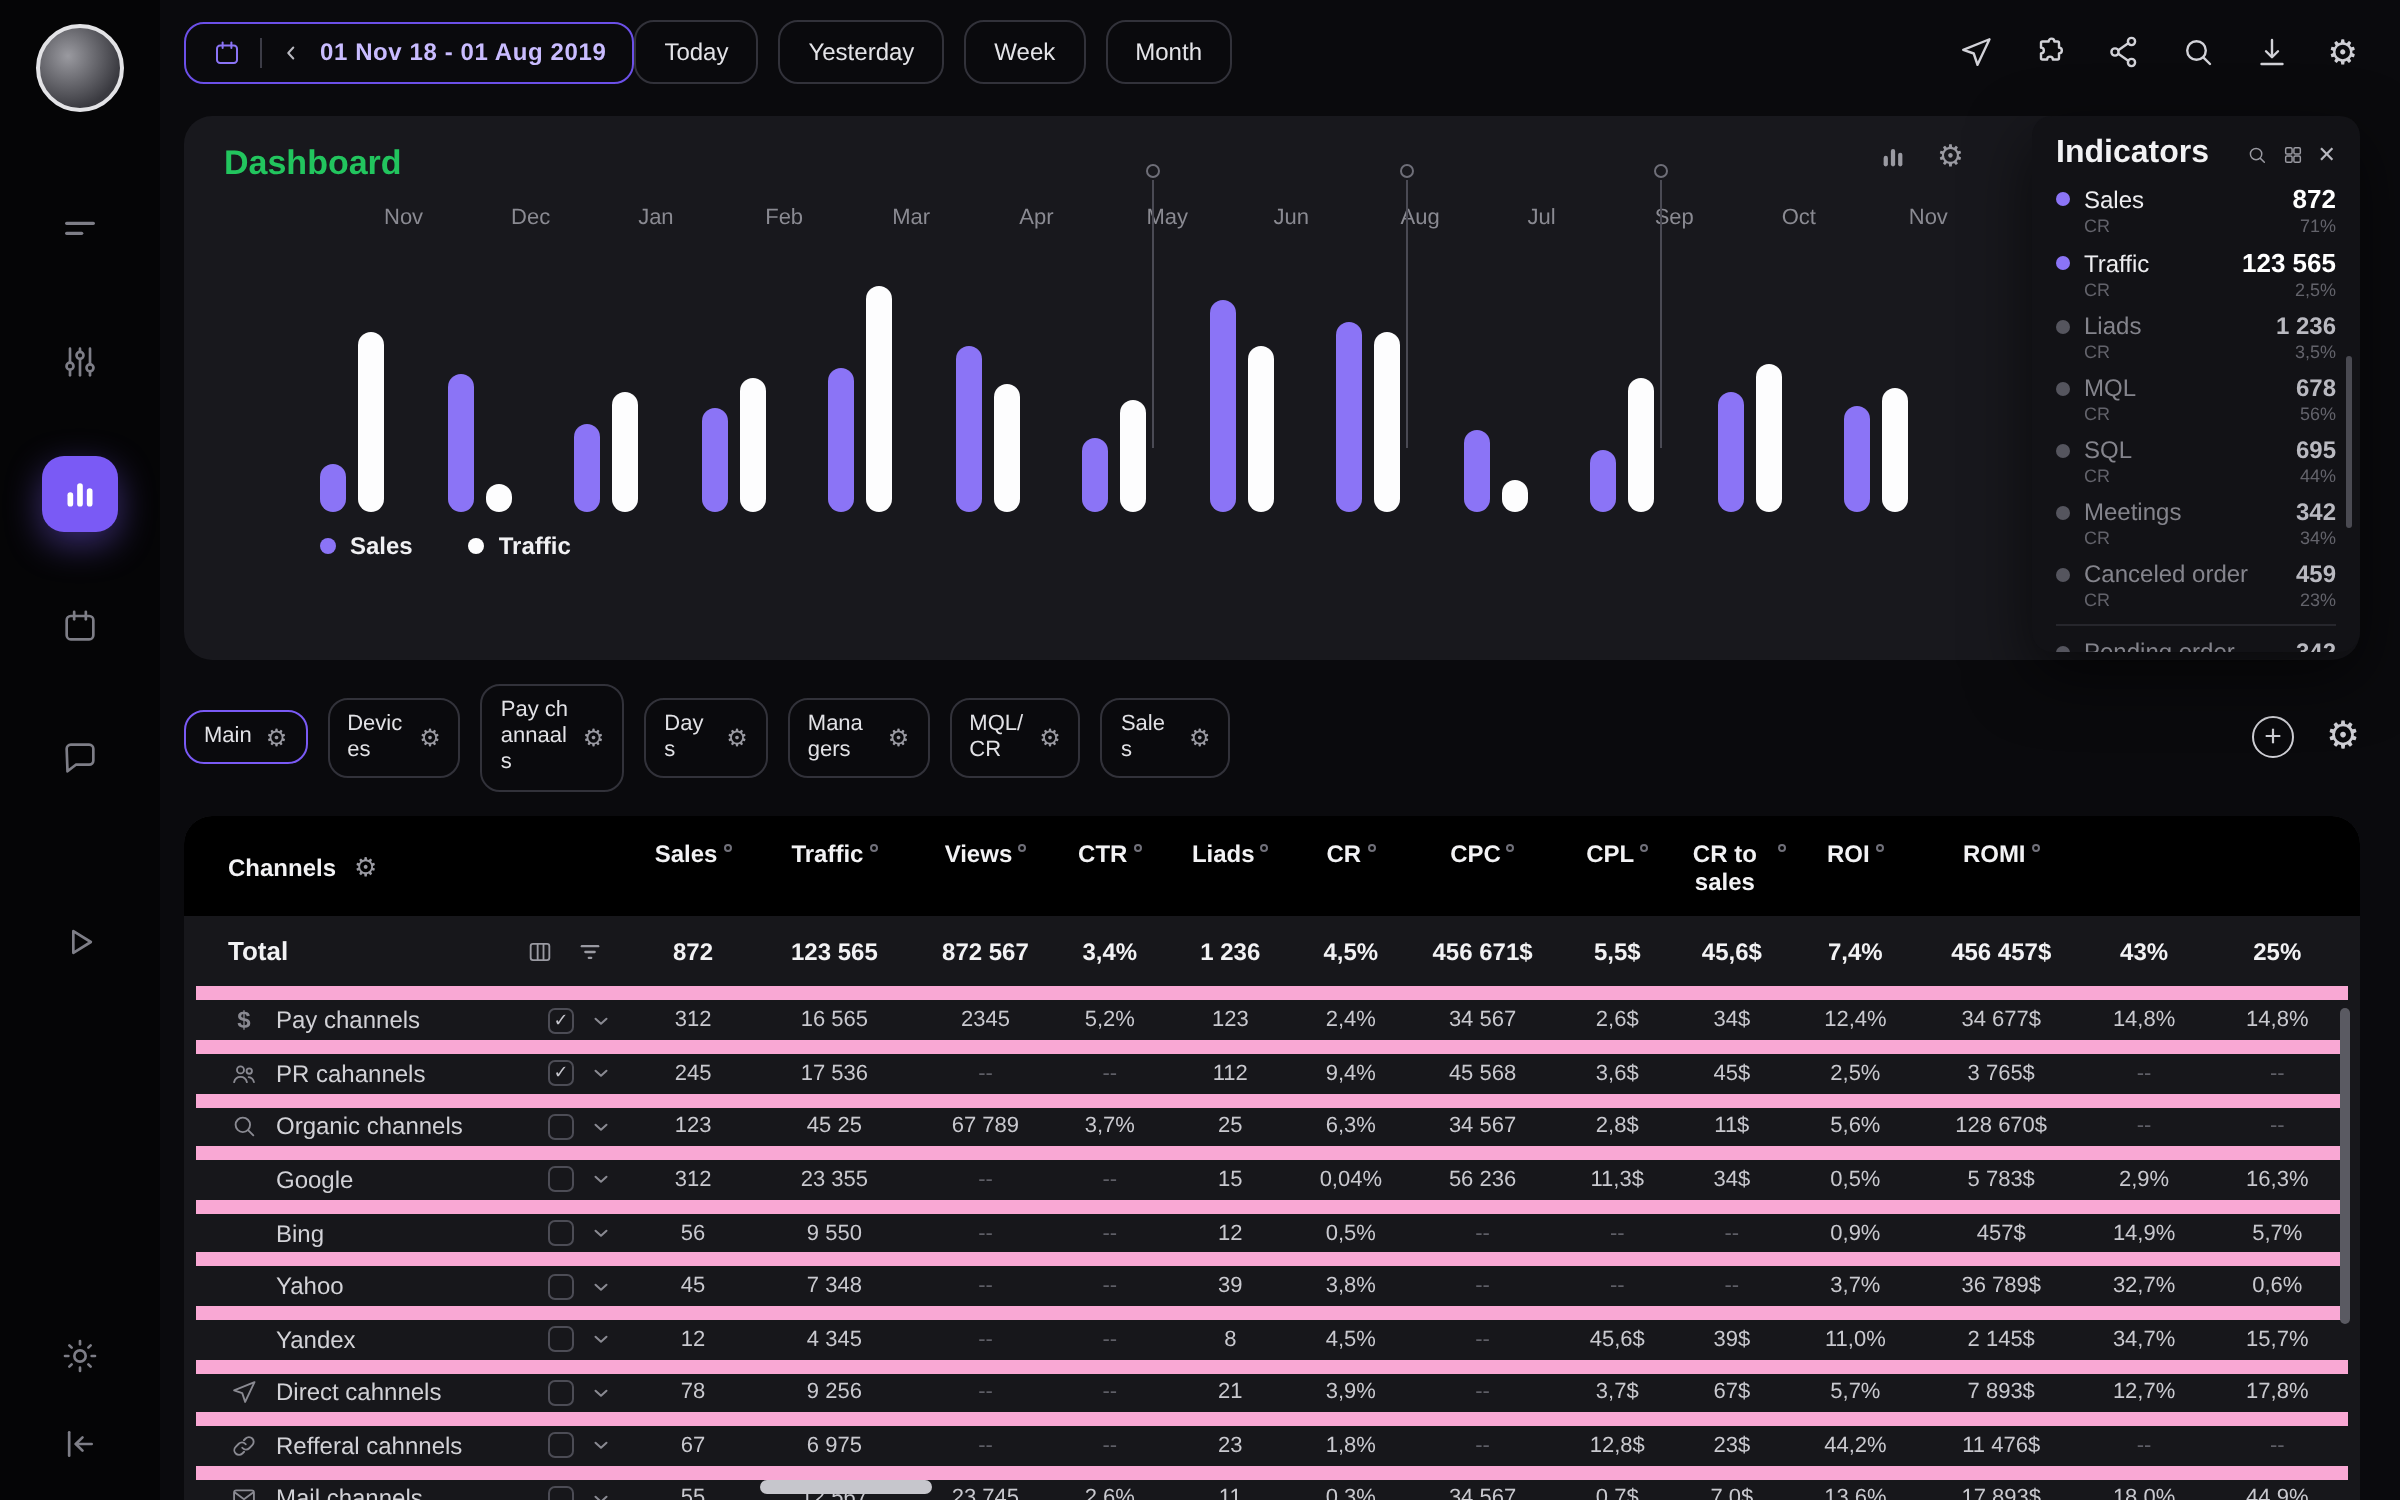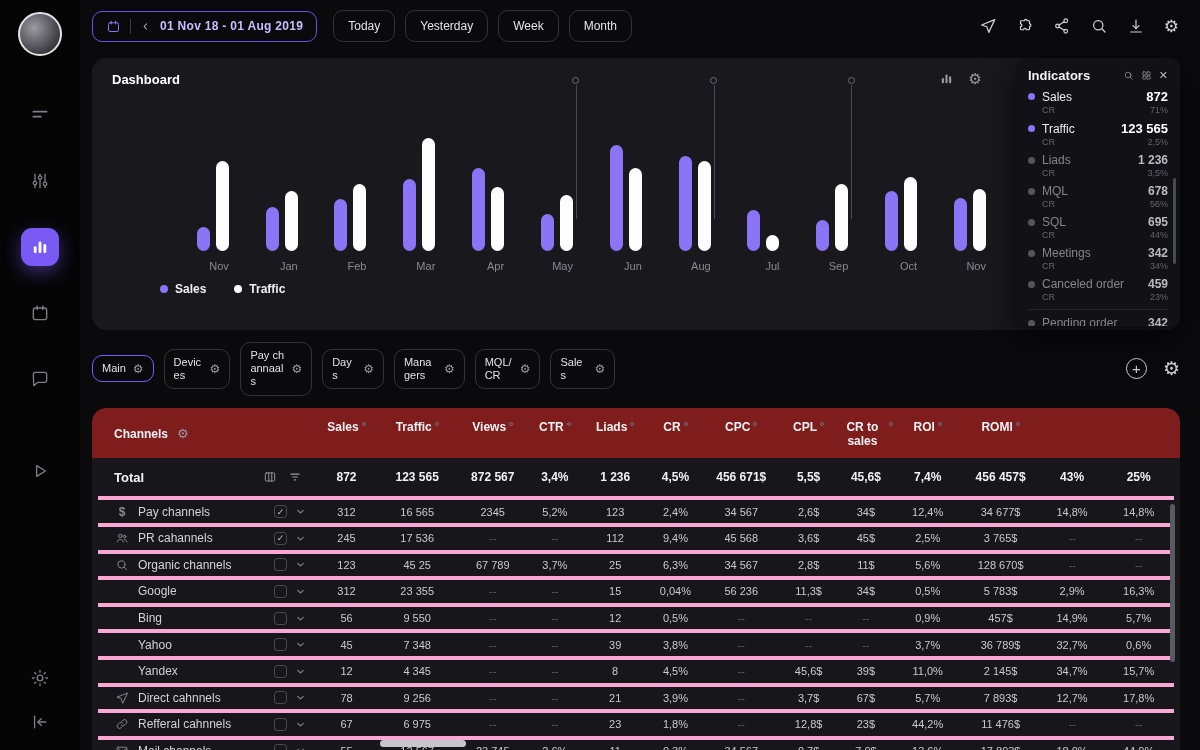--- a/index.html
+++ b/index.html
@@ -10,56 +10,56 @@
 .avatar{width:44px;height:44px;border-radius:50%;border:2px solid #e3e3e6;background:radial-gradient(circle at 35% 35%,#9a9aa0,#3a3a40 72%);cursor:pointer}
 .side-nav{margin-top:40px;display:flex;flex-direction:column;align-items:center;gap:28px}
 .side-item{width:38px;height:38px;display:flex;align-items:center;justify-content:center;color:#7e7e87;cursor:pointer}
 .side-item svg{width:20px;height:20px}
 .side-item.active{background:#7a5af5;border-radius:11px;color:#fff;box-shadow:0 6px 18px rgba(122,90,245,.45)}
 .side-nav .side-item:last-child{margin-top:26px}
 .side-footer{margin-top:auto;display:flex;flex-direction:column;align-items:center;gap:24px;color:#7e7e87}
 .side-footer .side-item{width:auto;height:auto}
 
 .main{flex:1;position:relative;padding:0 20px 0 12px;display:flex;flex-direction:column;min-width:0}
-.topbar{height:52px;display:flex;align-items:center;gap:16px;flex-shrink:0}
+.topbar{height:52px;display:flex;align-items:center;gap:0;flex-shrink:0}
 .date-pill{display:flex;align-items:center;gap:9px;border:1px solid #6c50e8;border-radius:10px;padding:7px 13px;cursor:pointer}
 .date-pill .icon{display:flex;color:#8b74f6}
 .date-pill .icon svg{width:15px;height:15px}
 .vline{width:1px;height:15px;background:#3c3c46}
 .chev{display:flex;color:#b9b9c0}
 .chev svg{width:11px;height:11px}
 .date-text{font-size:12px;font-weight:700;letter-spacing:.3px;color:#c9bcff}
 .pill{border:1px solid #32323a;background:transparent;color:#e4e4e8;border-radius:10px;padding:8px 14px;font-size:12px;font-family:inherit;cursor:pointer}
 .top-actions{margin-left:auto;display:flex;align-items:center;gap:17px}
 .icon-btn{background:none;border:none;color:#d2d2d8;cursor:pointer;display:flex;padding:1px}
 .icon-btn svg{width:18px;height:18px}
 .gchar{font-size:17px;line-height:1;color:#cfcfd5;cursor:pointer}
 
 .chart-card{position:relative;background:#18181d;border-radius:14px;height:272px;margin-top:6px;padding:14px 18px 8px 20px;flex-shrink:0}
-.chart-title{font-size:13px;font-weight:700;color:#ffffff}
+.chart-title{font-size:17px;font-weight:700;color:#22c55e}
 .chart-head-icons{position:absolute;top:13px;right:198px;display:flex;gap:15px;align-items:center;color:#9a9aa2}
 .chart-head-icons svg{width:15px;height:15px}
 .chart-head-icons .gchar{font-size:15px;color:#9a9aa2}
 .plot{position:relative;margin-top:2px;padding-left:48px;padding-right:176px}
 .y-axis{position:absolute;left:2px;top:0;height:166px;display:flex;flex-direction:column;justify-content:space-between;align-items:flex-end;width:34px}
 .y-axis span{font-size:10px;color:#73737b}
 .cols{display:flex;justify-content:space-between}
-.chart-col{display:flex;flex-direction:column;align-items:flex-end;flex:1}
+.chart-col{display:flex;flex-direction:row;align-items:flex-start;flex:1}
 .pair{position:relative;height:162px;display:flex;align-items:flex-end;gap:6px}
 .bar{width:13px;border-radius:7px;cursor:pointer;position:relative;z-index:1}
 .marker{position:absolute;left:calc(100% + 3px);top:-4px;height:134px;width:1px;background:#4a4a54;z-index:0;cursor:pointer}
 .marker-dot{position:absolute;top:-8px;left:-3.5px;width:7px;height:7px;border:1px solid #6e6e78;border-radius:50%;background:#18181d;display:block}
 .x-label{margin-top:9px;font-size:11px;color:#8a8a92}
 .legend{display:flex;gap:28px;margin-top:10px;padding-left:48px}
 .legend-item{display:flex;align-items:center;gap:7px;font-size:12px;font-weight:700;color:#f0f0f3}
 .legend-dot{width:8px;height:8px;border-radius:50%}
 
 .indicators{position:absolute;top:58px;right:20px;width:164px;height:268px;background:#121216;border-radius:10px;padding:10px 12px 8px;z-index:8;box-shadow:0 12px 32px rgba(0,0,0,.6);overflow:hidden}
 .ind-head{display:flex;align-items:center}
-.ind-title{font-size:13px;font-weight:700;flex:1;color:#f2f2f4}
+.ind-title{font-size:16px;font-weight:700;flex:1;color:#f2f2f4}
 .ind-icons{display:flex;gap:7px;color:#9a9aa2;align-items:center}
 .ind-icons svg{width:11px;height:11px}
 .ind-icons .x{font-size:11px;cursor:pointer;color:#b9b9c0}
 .ind-item{margin-top:6px;cursor:pointer}
 .ind-main{display:flex;align-items:center;gap:7px}
 .ind-dot{width:7px;height:7px;border-radius:50%;background:#55555e;flex-shrink:0}
 .ind-item.active .ind-dot{background:#8b74f6}
 .ind-label{flex:1;font-size:12px;color:#84848c;white-space:nowrap}
 .ind-item.active .ind-label{color:#ededf0}
 .ind-value{font-size:12px;font-weight:600;color:#b9b9c0}
@@ -78,27 +78,27 @@
 .chip-3 .chip-label{width:24px;word-break:break-all}
 .chip-4 .chip-label{width:33px;word-break:break-all}
 .chip-5 .chip-label{width:28px;word-break:break-all}
 .chip-6 .chip-label{width:27px;word-break:break-all}
 .chips-right{margin-left:auto;display:flex;align-items:center;gap:16px;color:#cfcfd5}
 .plus-circle{width:21px;height:21px;border-radius:50%;border:1.5px solid #cfcfd5;display:flex;align-items:center;justify-content:center;font-size:15px;line-height:1;cursor:pointer}
 .chips-right .gchar{font-size:19px}
 
 .table-card{position:relative;margin-top:12px;background:#17171b;border-radius:14px 14px 0 0;flex:1;overflow:hidden;
   --cols:218px .82fr 1.08fr .95fr .72fr .9fr .72fr 1.05fr .76fr .78fr .88fr 1.08fr .84fr .95fr}
-.t-head{display:grid;grid-template-columns:var(--cols);background:#7f1d1d;padding:0 6px;border-radius:14px 14px 0 0}
+.t-head{display:grid;grid-template-columns:var(--cols);background:#000000;padding:0 6px;border-radius:14px 14px 0 0}
 .th{display:flex;align-items:flex-start;justify-content:center;padding:12px 2px 10px;font-size:12px;font-weight:700;color:#f2f2f4;text-align:center;line-height:1.2;cursor:pointer}
 .th-channels{justify-content:flex-start;padding-left:16px;gap:9px;align-items:center}
 .th-channels .gchar{font-size:13px;color:#9a9aa2}
 .info-dot{width:4px;height:4px;border:1px solid #70707a;border-radius:50%;margin:2px 0 0 3px;flex-shrink:0}
 .t-body{padding:0 6px}
-.t-row{display:grid;grid-template-columns:var(--cols);border-bottom:4px solid #f9a8d4;align-items:center;cursor:pointer}
+.t-row{display:grid;grid-template-columns:var(--cols);border-bottom:7px solid #f9a8d4;align-items:center;cursor:pointer}
 .t-total{height:42px}
 .t-total .num{font-size:12px;font-weight:700;color:#f2f2f4}
 .t-total .row-label{font-size:13px;font-weight:700;color:#f2f2f4}
 .data-row{height:26.6px}
 .td-channels{display:flex;align-items:center;gap:8px;padding-left:16px;padding-right:10px;min-width:0}
 .row-icon{width:16px;display:flex;justify-content:center;color:#8a8a92;flex-shrink:0}
 .row-icon svg{width:14px;height:14px}
 .dollar{font-size:12px;font-weight:700;color:#8a8a92}
 .row-label{font-size:12px;color:#d2d2d7;white-space:nowrap;overflow:hidden}
 .row-end{margin-left:auto;display:flex;align-items:center;gap:8px;flex-shrink:0}
@@ -290,20 +290,27 @@
         <div class="cols" id="cols">
             <div class="chart-col">
               <div class="pair">
                 <div class="bar" style="height:24px;background:#8b74f6"></div>
                 <div class="bar" style="height:90px;background:#fdfdfe"></div>
               </div>
               <div class="x-label">Nov</div>
             </div>
             <div class="chart-col">
               <div class="pair">
+                <div class="bar" style="height:69px;background:#8b74f6"></div>
+                <div class="bar" style="height:14px;background:#fdfdfe"></div>
+              </div>
+              <div class="x-label">Dec</div>
+            </div>
+            <div class="chart-col">
+              <div class="pair">
                 <div class="bar" style="height:44px;background:#8b74f6"></div>
                 <div class="bar" style="height:60px;background:#fdfdfe"></div>
               </div>
               <div class="x-label">Jan</div>
             </div>
             <div class="chart-col">
               <div class="pair">
                 <div class="bar" style="height:52px;background:#8b74f6"></div>
                 <div class="bar" style="height:67px;background:#fdfdfe"></div>
               </div>

